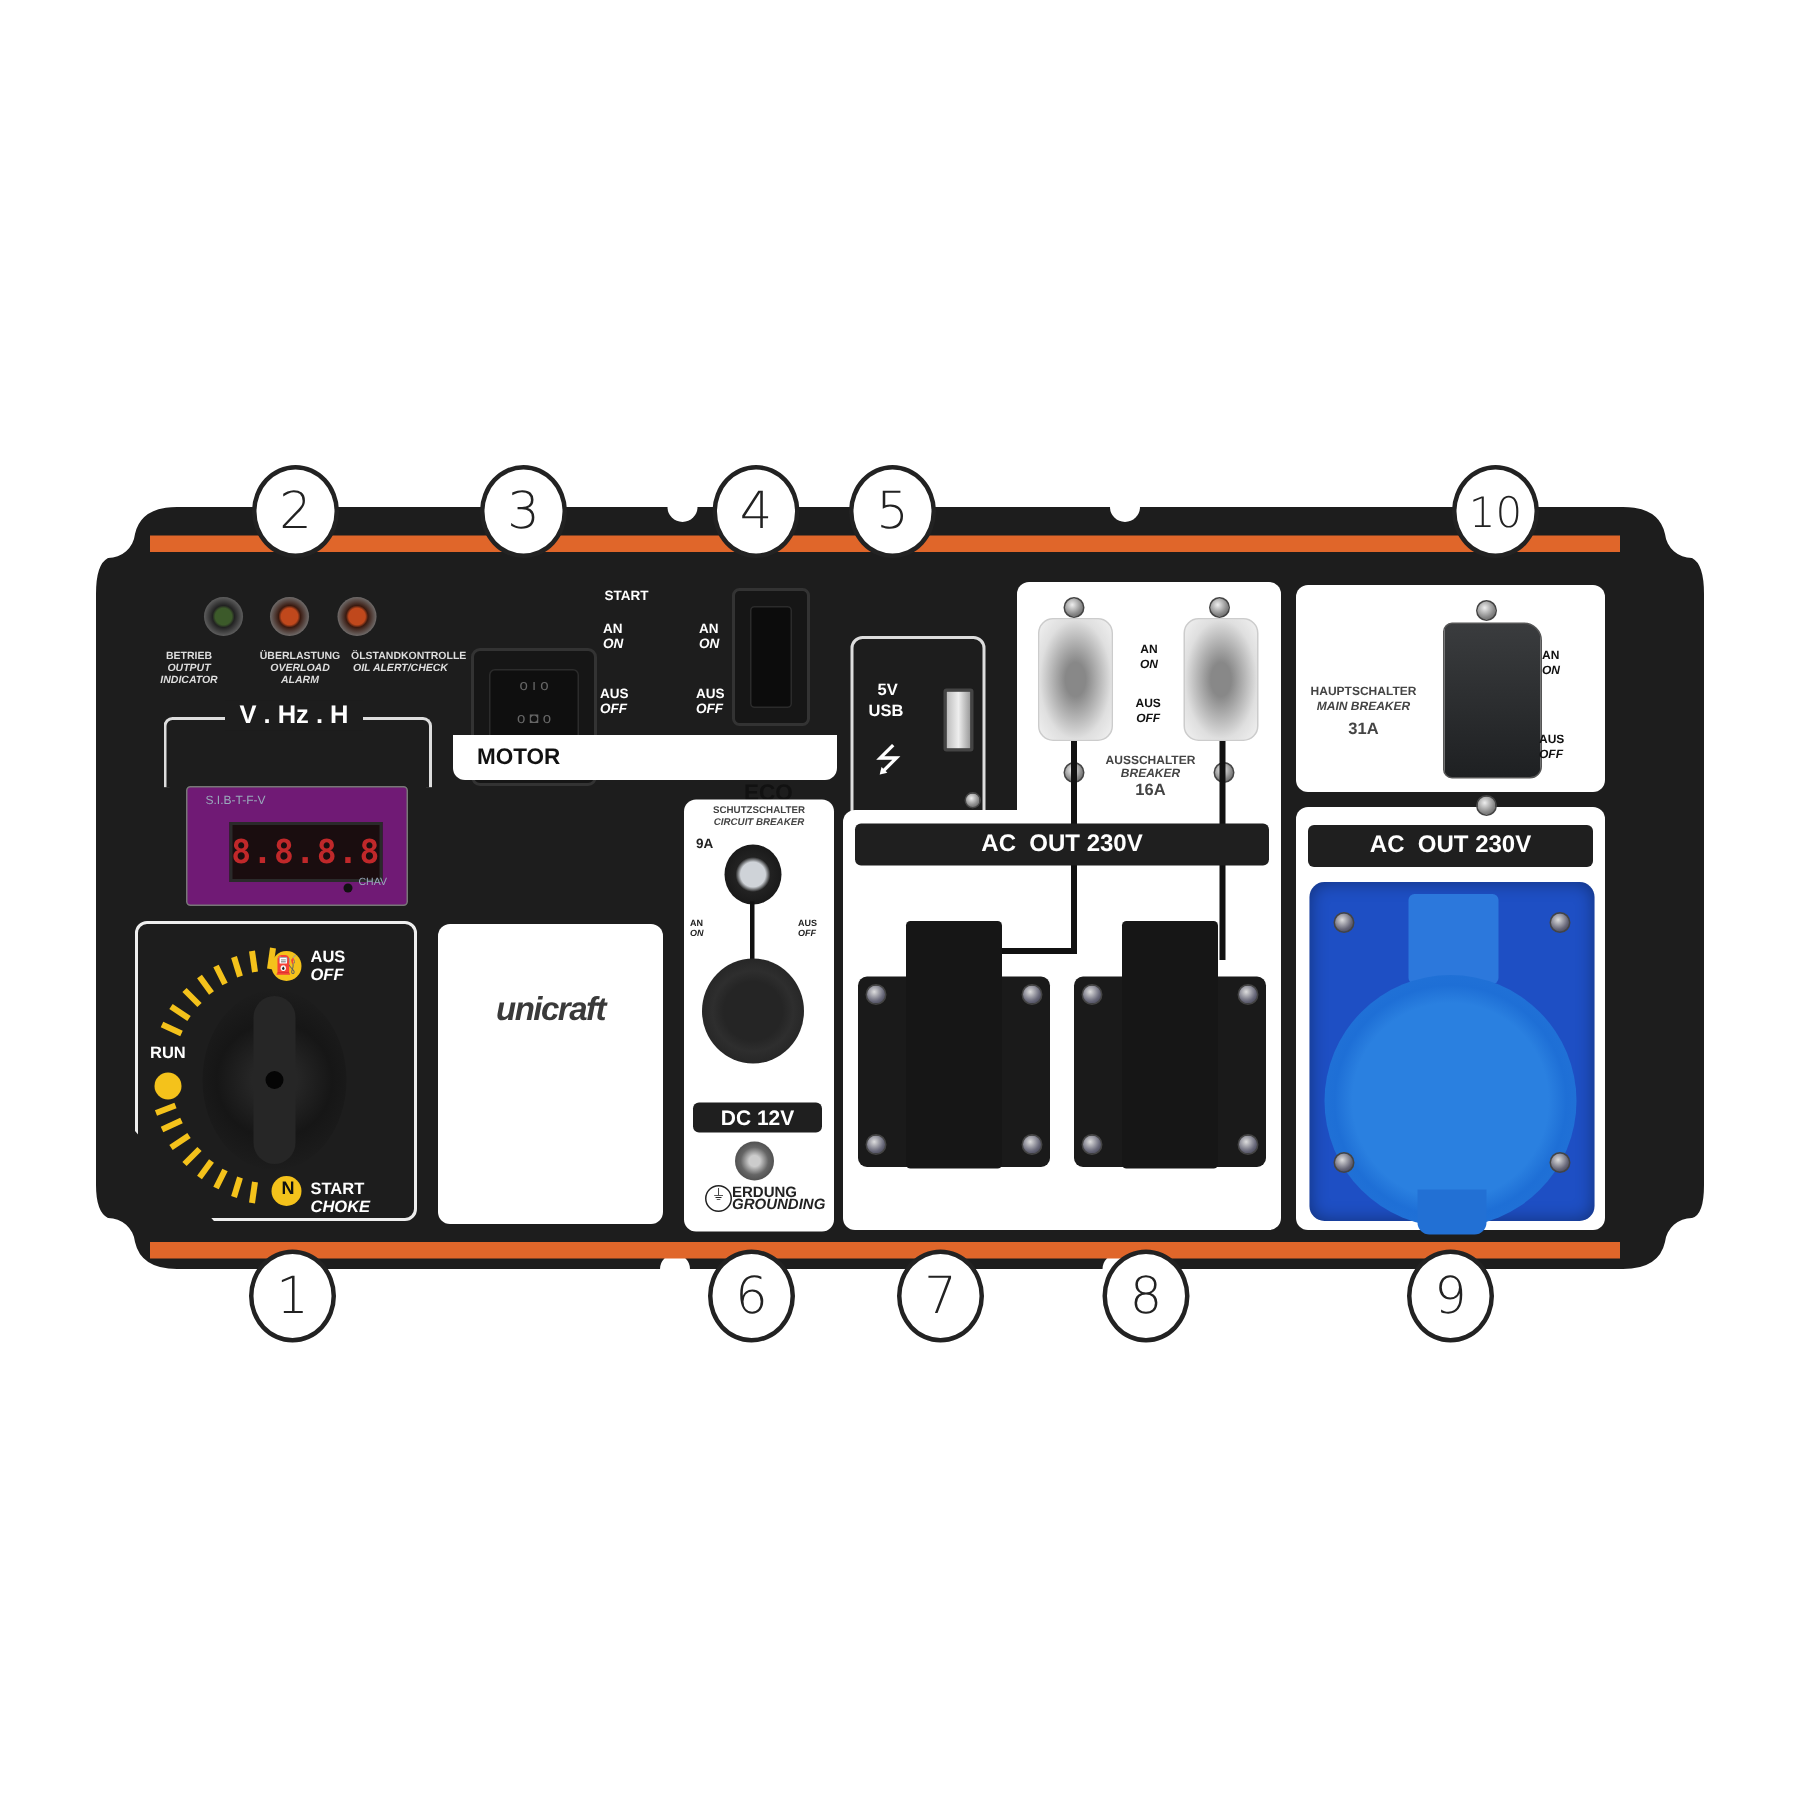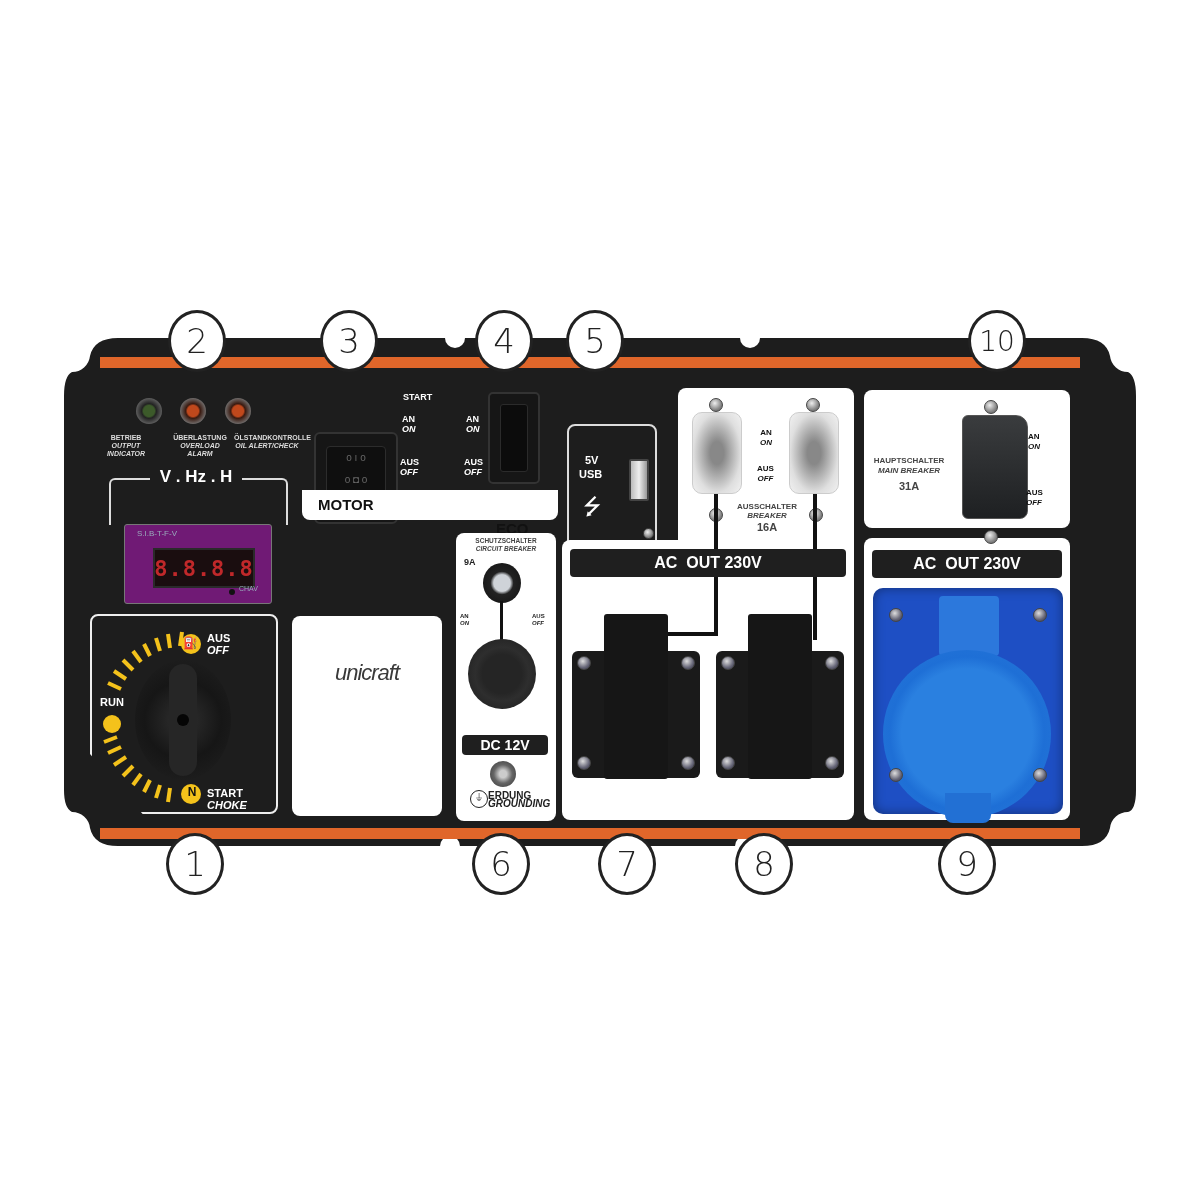--- a/index.html
+++ b/index.html
@@ -175,21 +175,21 @@
 <div class="abs" style="left:135px;top:660px;width:96px;height:120px;border-radius:50%;background:radial-gradient(circle at 50% 50%,#1a1a1a 8%,#2a2a2a 12%,#161616 50%,#222);">
   <div class="abs" style="left:34px;top:4px;width:28px;height:112px;background:#262626;border-radius:14px;"></div>
   <div class="abs" style="left:42px;top:54px;width:12px;height:12px;border-radius:50%;background:#050505;"></div>
 </div>
 <div class="abs" style="left:207px;top:632px;font-size:11px;font-weight:bold;color:#fff;line-height:12px;"><div>AUS</div><i>OFF</i></div>
 <div class="abs" style="left:100px;top:696px;font-size:11px;font-weight:bold;color:#fff;">RUN</div>
 <div class="abs" style="left:207px;top:787px;font-size:11px;font-weight:bold;color:#fff;line-height:12px;"><div>START</div><i>CHOKE</i></div>
 
 <div class="wbox" style="left:292px;top:616px;width:150px;height:200px;overflow:hidden;">
   <div class="abs" style="left:10px;top:44px;width:130px;text-align:center;">
-    <span style="font-family:'Liberation Sans',sans-serif;font-weight:normal;font-style:italic;font-size:22px;color:#3a3a3a;letter-spacing:-1px;">unicraft</span>
+    <span style="font-family:'Liberation Sans',sans-serif;font-weight:bold;font-style:italic;font-size:22px;color:#3a3a3a;letter-spacing:-1px;">unicraft</span>
   </div>
 </div>
 
 <div class="wbox" style="left:456px;top:533px;width:100px;height:288px;">
   <div class="abs" style="left:0;top:4px;width:100px;text-align:center;font-size:6.5px;font-weight:bold;color:#444;line-height:8px;"><div>SCHUTZSCHALTER</div><i>CIRCUIT BREAKER</i></div>
   <div class="abs" style="left:8px;top:24px;font-size:9px;font-weight:bold;color:#222;">9A</div>
   <div class="abs" style="left:27px;top:30px;width:38px;height:40px;border-radius:50%;background:radial-gradient(circle,#cfd3d8 30%,#222 42%,#111);"></div>
   <div class="abs" style="left:44px;top:68px;width:3px;height:40px;background:#111;"></div>
   <div class="abs sw-label" style="left:4px;top:80px;font-size:6px;color:#222;line-height:7px;"><div>AN</div><i>ON</i></div>
   <div class="abs sw-label" style="left:76px;top:80px;font-size:6px;color:#222;line-height:7px;"><div>AUS</div><i>OFF</i></div>

